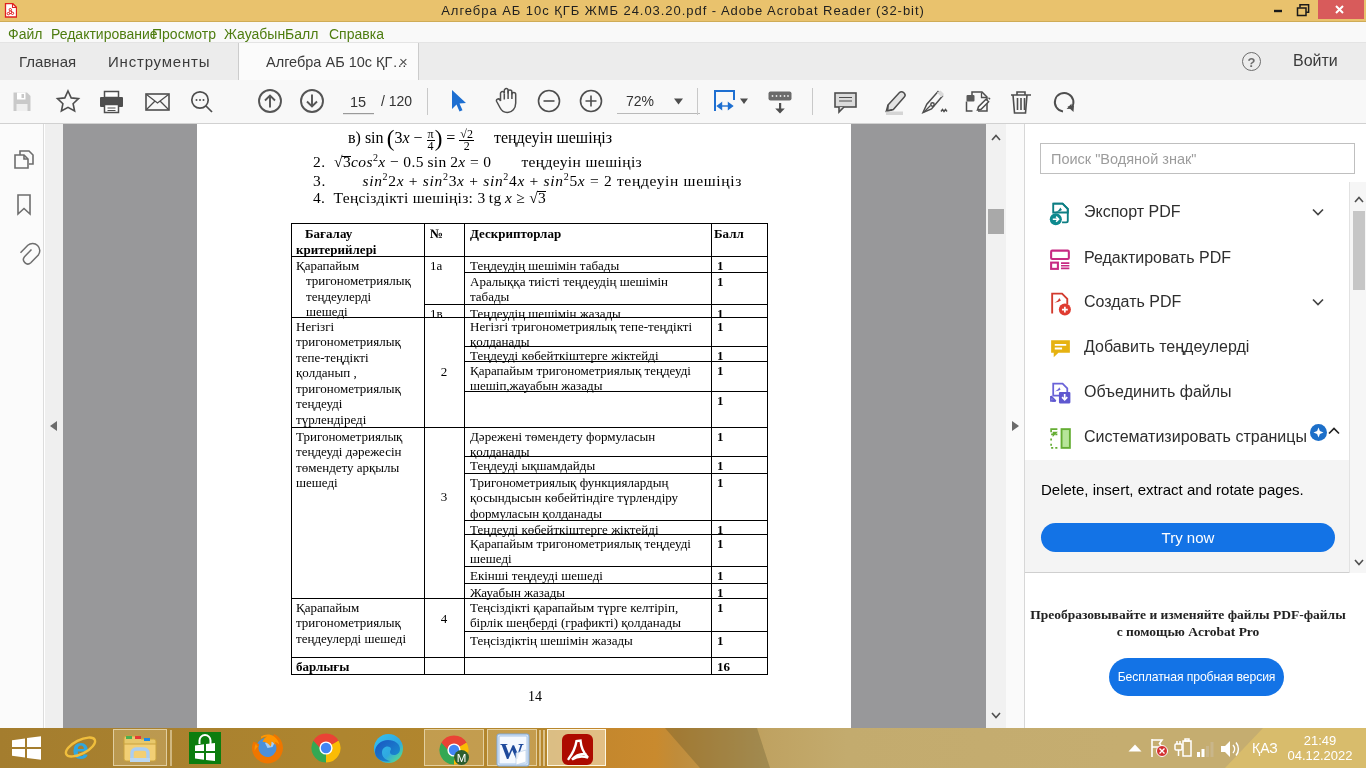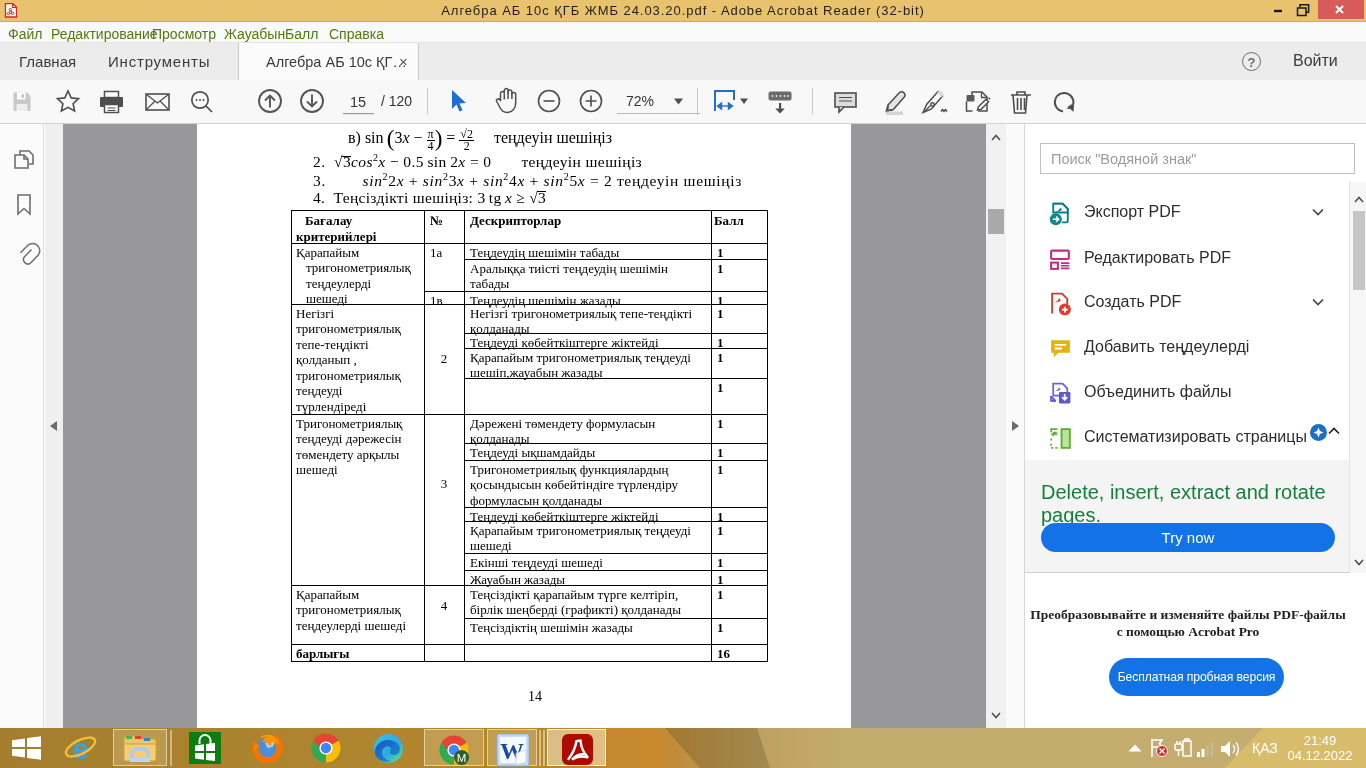--- a/index.html
+++ b/index.html
@@ -19,21 +19,21 @@
 #main { position:absolute; left:0; top:124px; width:1366px; height:604px; }
 #sidebar { position:absolute; left:0; top:0; width:44px; height:604px; background:#FBFBFB; border-right:1px solid #DCDCDC; }
 #sidestrip { position:absolute; left:45px; top:0; width:18px; height:604px; background:#EFEFEF; }
 #docbg { position:absolute; left:63px; top:0; width:923px; height:604px; background:#98989A; }
 #page { position:absolute; left:134px; top:0; width:654px; height:604px; background:#FFF; font-family:"Liberation Serif", serif; color:#000; overflow:hidden; }
 .frm { position:absolute; font-size:15.5px; white-space:nowrap; }
 .frac { display:inline-block; vertical-align:-7px; text-align:center; font-size:12px; line-height:11px; }
 .frac .nu { display:block; border-bottom:1px solid #000; padding:0 1px; }
 .ov { position:relative; } .ov::after { content:''; position:absolute; left:-1px; right:0; top:2.5px; border-top:1.2px solid #000; }
 var { font-style:italic; font-family:"Liberation Serif", serif; }
-#tblbox { position:absolute; left:94px; top:86px; width:382px; height:452px; font-size:13px; line-height:15.5px; }
+#tblbox { position:absolute; left:94px; top:99px; width:382px; height:452px; font-size:13px; line-height:15.5px; }
 #tblbox svg { position:absolute; left:0; top:0; }
 .tc { position:absolute; white-space:nowrap; }
 .tc.b { font-weight:bold; }
 #pagenum { position:absolute; left:328px; top:565px; width:20px; text-align:center; font-size:14px; }
 #vscroll { position:absolute; left:986px; top:0; width:20px; height:604px; background:#F1F1F1; }
 #panelstrip { position:absolute; left:1006px; top:0; width:18px; height:604px; background:#FAFAFA; }
 #rightpanel { position:absolute; left:1024px; top:0; width:342px; height:604px; background:#FFF; border-left:1px solid #D7D7D7; }
 #searchbox { position:absolute; left:15px; top:19px; width:315px; height:31px; border:1px solid #BFBFBF; background:#fff; font-family:"Liberation Sans",sans-serif; font-size:14.5px; padding:0 10px; color:#333; outline:none; }
 #searchbox::placeholder { color:#9c9c9c; opacity:1; }
 .tool { position:absolute; left:0; width:323px; height:41px; }
@@ -394,21 +394,21 @@
       <span class="tlabel">Систематизировать страницы</span>
       <svg style="position:absolute;left:285px;top:6px;width:17px;height:17px" viewBox="0 0 17 17">
         <circle cx="8.5" cy="8.5" r="8.5" fill="#1C6FC9"></circle>
         <path d="M8.5 3.5 l1.4 3.6 3.6 1.4 -3.6 1.4 -1.4 3.6 -1.4-3.6 -3.6-1.4 3.6-1.4 z" fill="#fff"></path>
       </svg>
       <svg style="position:absolute;left:303px;top:9px;width:12px;height:8px" viewBox="0 0 12 8">
           <path d="M1 6.5 l5-5 5 5" fill="none" stroke="#222" stroke-width="1.7"></path>
         </svg>
     </div>
     <div id="toolinfo">
-      <div style="position:absolute;left:16px;top:21px;font-size:20px;color:#15803d">Delete, insert, extract and rotate pages.</div>
+      <div style="position:absolute;left:16px;top:21px;font-size:15px;color:#000000">Delete, insert, extract and rotate pages.</div>
       <div id="trynow">Try now</div>
     </div>
     <div id="promo">
       <div style="position:absolute;left:0;top:34px;width:326px;text-align:center;font-size:13.5px;font-weight:bold;color:#222;font-family:'Liberation Serif',serif;line-height:16.5px">Преобразовывайте и изменяйте файлы PDF-файлы<br>с помощью Acrobat Pro</div>
       <div id="trial">Бесплатная пробная версия</div>
     </div>
     <div id="panelscroll">
       <svg width="18" height="400">
         <path d="M5 20 l4-4.5 4 4.5" fill="none" stroke="#505050" stroke-width="1.6"></path>
         <rect x="3" y="29" width="12" height="79" fill="#C6C6C6"></rect>

